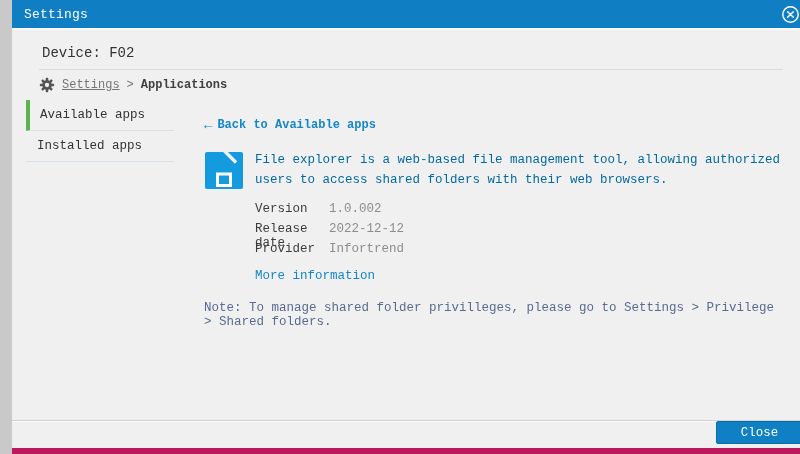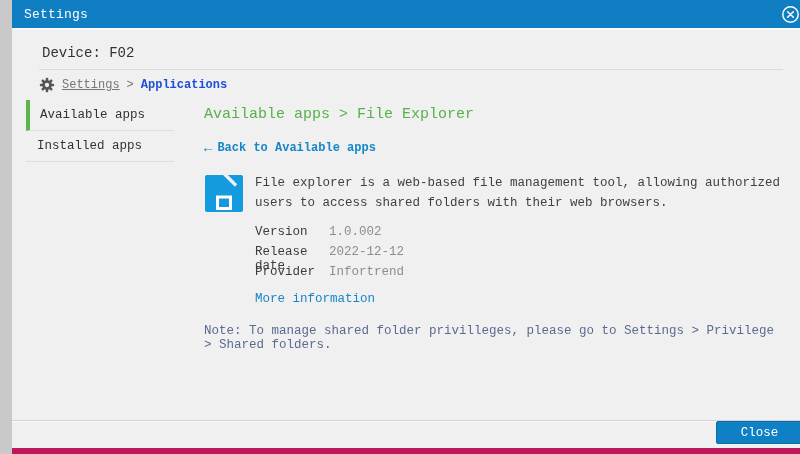--- a/index.html
+++ b/index.html
@@ -18,37 +18,37 @@
     border-bottom:2px solid #fafafa;
   }
   .titlebar .title{color:#ffffff;font-size:13px;letter-spacing:.2px;}
   .close-btn{margin-left:auto;width:20px;height:20px;display:flex;align-items:center;justify-content:center;cursor:pointer;background:none;border:0;padding:0;}
   
   .device-title{position:absolute;left:30px;top:45px;font-size:14px;color:#333333;}
   .header-rule{position:absolute;left:27px;right:29px;top:69px;border-top:1px solid #dbdbdb;}
   .breadcrumb{position:absolute;left:27px;top:77px;display:flex;align-items:center;gap:7px;font-size:12px;}
   .breadcrumb .root{color:#767676;text-decoration:underline;cursor:pointer;}
   .breadcrumb .sep{color:#767676;}
-  .breadcrumb .current{color:#1d4ed8;font-weight:bold;}
+  .breadcrumb .current{color:#404040;font-weight:bold;}
   
   .sidebar{position:absolute;left:14px;top:100px;width:148px;}
   .side-item{
     height:31px;display:flex;align-items:center;
     padding-left:11px;font-size:12.5px;color:#333333;
     border-bottom:1px solid #d9e1e8;cursor:pointer;box-sizing:border-box;
   }
   .side-item.active{border-left:4px solid #5cb44c;padding-left:10px;}
   
   .main{position:absolute;left:192px;top:100px;right:30px;}
   .main-heading{margin-top:6px;font-size:15px;color:#56b14b;}
   .back-link{margin-top:17px;font-size:12px;font-weight:bold;color:#1586c8;display:flex;align-items:center;gap:5px;cursor:pointer;}
   .back-link .arrow{font-size:14px;font-weight:normal;}
   .app-row{margin-top:17px;display:flex;}
   .app-icon{flex:0 0 40px;width:40px;height:40px;}
-  .app-desc{margin-left:11px;font-size:12.5px;line-height:20px;color:#404040;max-width:530px;}
+  .app-desc{margin-left:11px;font-size:12.5px;line-height:20px;color:#0369a1;max-width:530px;}
   .details{margin-left:51px;margin-top:12px;}
   .detail-row{display:flex;height:20px;align-items:flex-start;font-size:12.5px;}
   .detail-label{width:74px;color:#3c3c3c;}
   .detail-value{color:#8d8d8d;}
   .more-info{margin-left:51px;margin-top:7px;font-size:12.5px;color:#1586c8;cursor:pointer;display:inline-block;}
   .note{margin-top:17px;font-size:12.5px;color:#5a6b8e;}
   
   .footer-rule{position:absolute;left:0;right:0;top:420px;border-top:1px solid #d2d2d2;border-bottom:1px solid #fbfbfb;}
   .close-action{
     position:absolute;right:9px;bottom:4px;width:87px;height:23px;
@@ -95,21 +95,20 @@
   <div class="sidebar">
     <div class="side-item active">
       <span>Available apps</span>
     </div>
     <div class="side-item">
       <span>Installed apps</span>
     </div>
   </div>
 
   <div class="main">
-    <div class="main-heading">Available apps &gt; File Explorer</div>
 
     <div class="back-link">
       <span class="arrow">←</span>
       <span>Back to Available apps</span>
     </div>
 
     <div class="app-row">
       <svg class="app-icon" viewBox="0 0 40 40">
         <rect x="1" y="2" width="38" height="37" rx="2" fill="#149bdf"></rect>
         <line x1="19.5" y1="0" x2="32" y2="12.5" stroke="#f0f0f1" stroke-width="3.4"></line>

